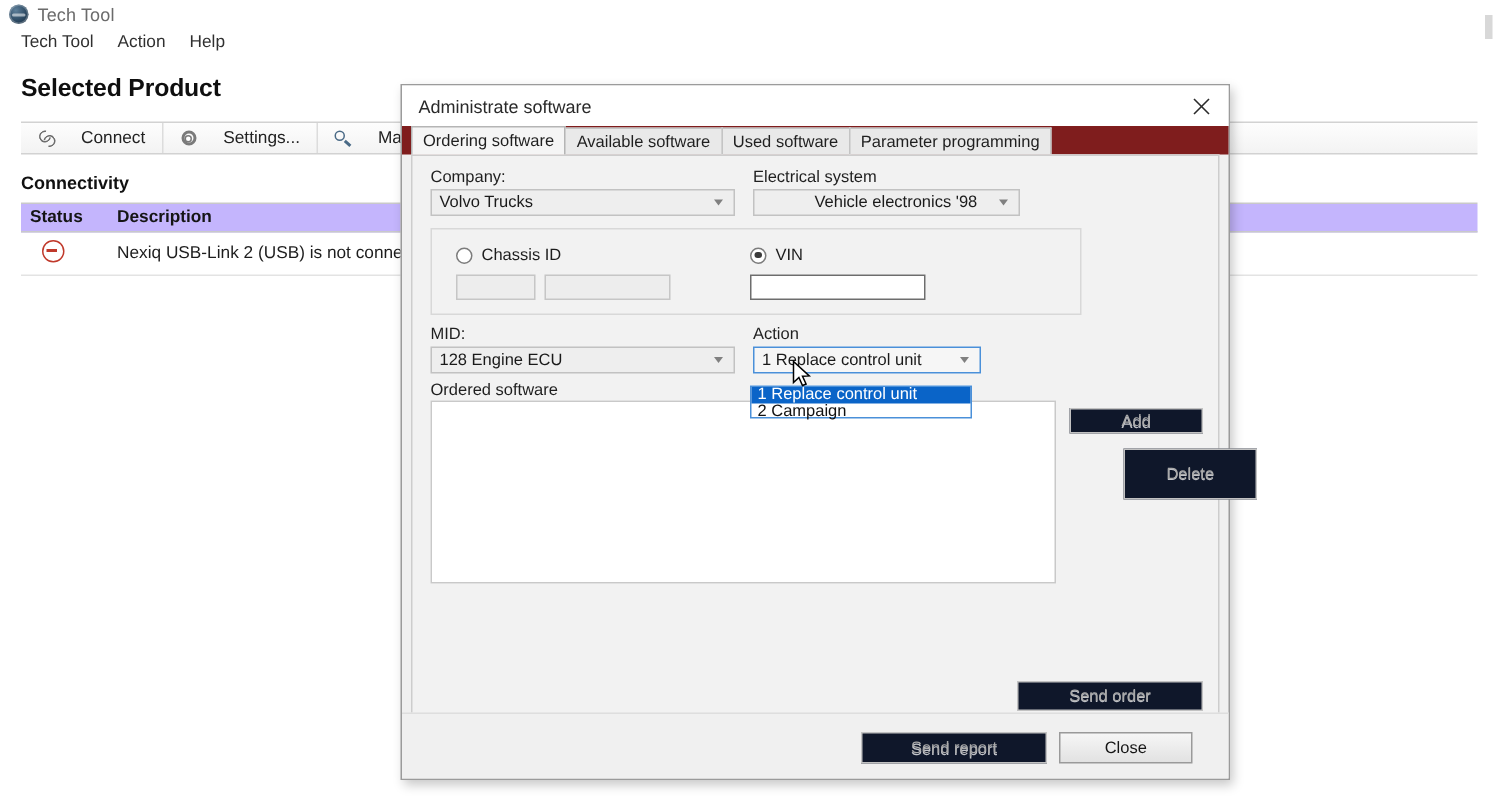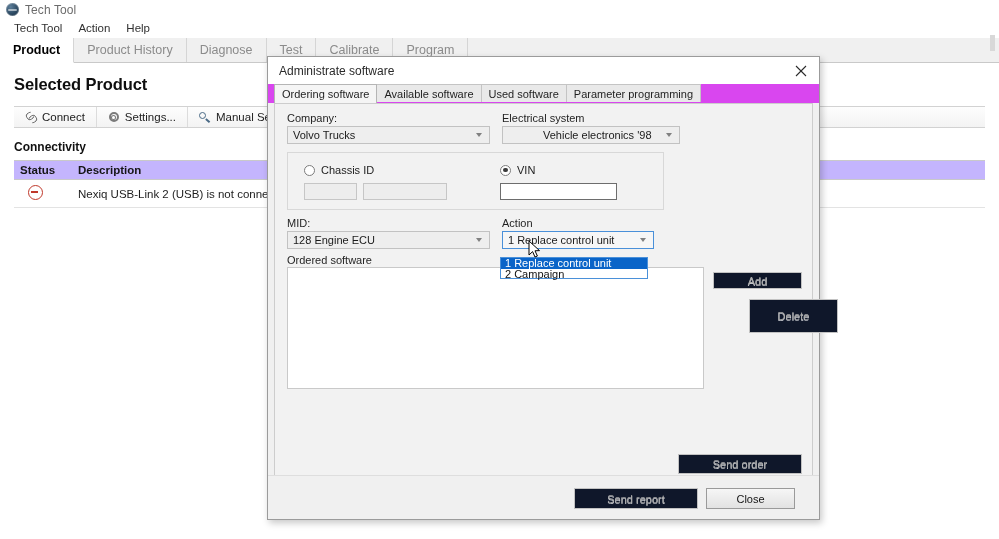--- a/index.html
+++ b/index.html
@@ -134,21 +134,21 @@
     border-left: none;
     border-right: none;
     height: 22px;
     width: 100%;
     box-sizing: border-box;
     background: linear-gradient(to bottom, #fdfdfd 0%, #f3f3f3 100%);
   }
   #product-toolbar .tbtn {
     display: flex;
     align-items: center;
-    gap: 5px;
+    gap: 17px;
     padding: 0 11px;
     font-size: 11.5px;
     color: #222;
     border-right: 1px solid #dcdcdc;
     cursor: default;
     white-space: nowrap;
   }
   .tb-ico { width: 12px; height: 12px; display: inline-block; position: relative; flex: 0 0 auto; }
 
   
@@ -287,23 +287,24 @@
   #dialog-close {
     width: 36px; height: 26px;
     display: flex; align-items: center; justify-content: center;
     cursor: default;
   }
   #dialog-close svg { display: block; }
 
   
   #dlg-tabstrip {
     display: flex;
+    align-items: flex-end;
     height: 19px;
     padding-left: 6px;
-    background: #d946ef;
+    background: #7f1d1d;
     box-sizing: border-box;
     position: relative;
   }
   #dlg-tabstrip .dtab {
     font-size: 11px;
     color: #1f1f1f;
     padding: 2px 7px 2px 7px;
     border: 1px solid #c4c4c4;
     border-bottom: none;
     background: #e9e9e9;
@@ -365,21 +366,21 @@
     border-left: 3.5px solid transparent;
     border-right: 3.5px solid transparent;
     border-top: 4px solid #808080;
   }
 
   
   #ident-group {
     position: absolute;
     left: 12px;
     top: 48px;
-    width: 377px;
+    width: 434px;
     height: 58px;
     border: 1px solid #d8d8d8;
     background: #f2f2f2;
     box-sizing: border-box;
   }
   .radio-row {
     position: absolute;
     display: flex;
     align-items: center;
     gap: 6px;
@@ -499,28 +500,20 @@
     </span>
     <span class="title-text">Tech Tool</span>
   </div>
 
   <div id="menubar">
     <div class="menu-item">Tech Tool</div>
     <div class="menu-item">Action</div>
     <div class="menu-item">Help</div>
   </div>
 
-  <div id="tabstrip">
-    <div class="mtab active">Product</div>
-    <div class="mtab">Product History</div>
-    <div class="mtab">Diagnose</div>
-    <div class="mtab">Test</div>
-    <div class="mtab">Calibrate</div>
-    <div class="mtab">Program</div>
-  </div>
 
   <div id="content">
     <h1 id="page-title">Selected Product</h1>
 
     <div id="product-toolbar">
       <div class="tbtn">
         <span class="tb-ico ico-connect"></span>
         <span>Connect</span>
       </div>
       <div class="tbtn">

